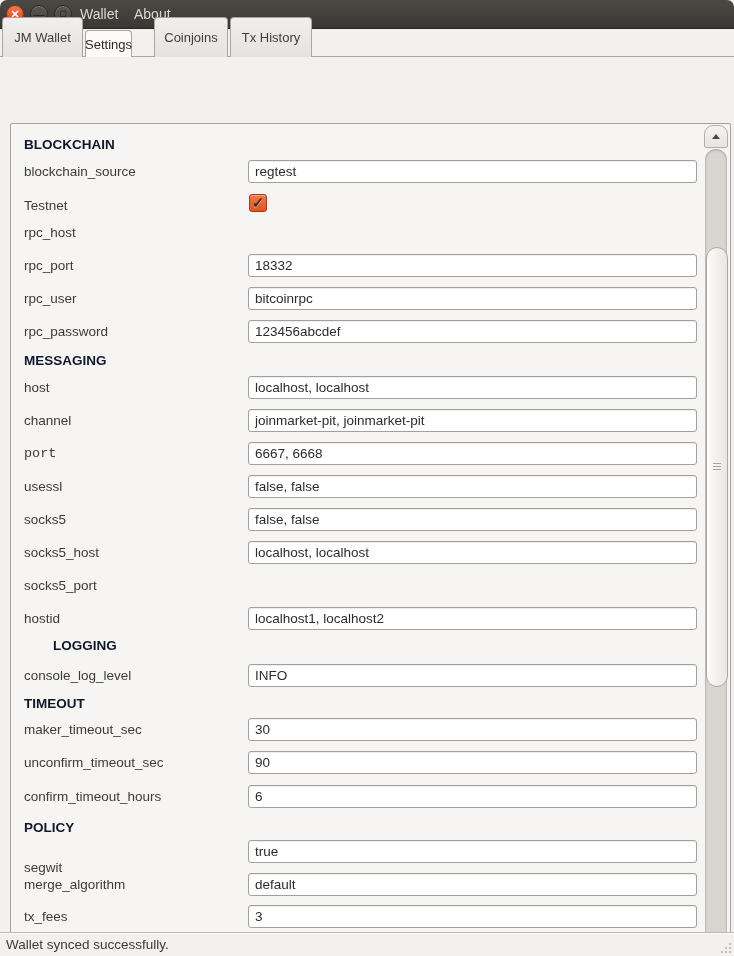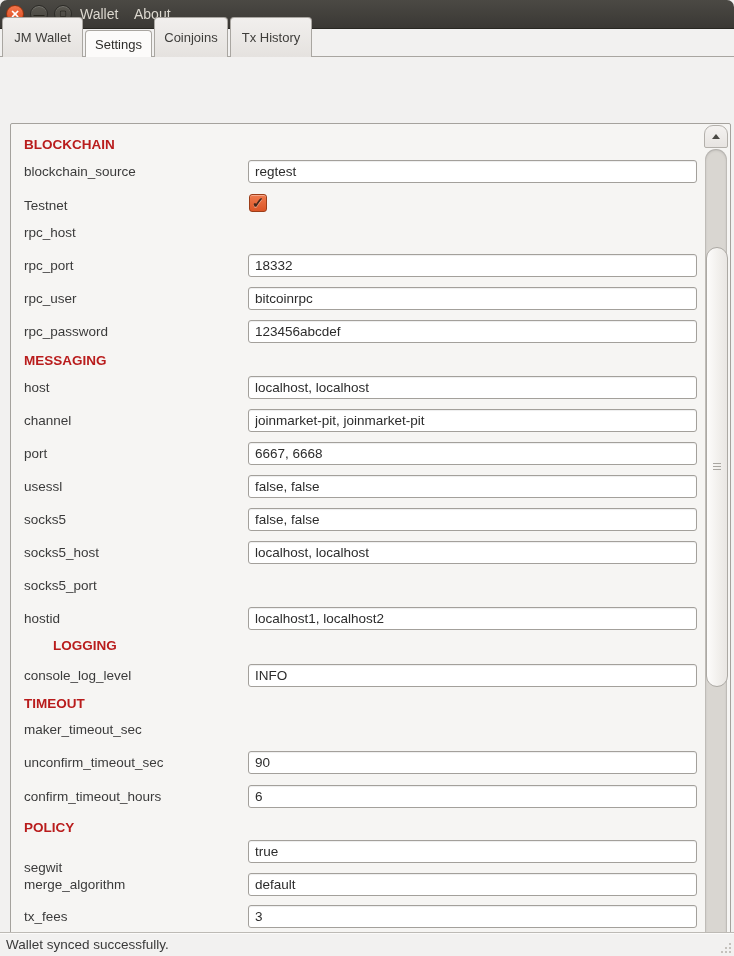--- a/index.html
+++ b/index.html
@@ -71,21 +71,21 @@
   .frame {
     position:absolute; top:66px; left:10px; width:721px; height:860px;
     border:1px solid #A5A29D; border-radius:2px;
     background:#F6F5F3;
     overflow:hidden;
   }
   .form-area { position:absolute; top:0; left:0; width:694px; height:858px; overflow:hidden; }
 
   .section-header {
     position:absolute; left:13px; height:16px;
-    color:#b91c1c; font-size:13.5px; font-weight:600; white-space:nowrap;
+    color:#0f172a; font-size:13.5px; font-weight:600; white-space:nowrap;
   }
   .row-label {
     position:absolute; left:13px; height:23px; line-height:23px;
     color:#3B3B3B; font-size:13.5px; white-space:nowrap;
   }
   .row-input {
     position:absolute; left:237px; width:449px; height:23px;
     border:1px solid #A3A09B; border-radius:3px;
     background:#FFFFFF;
     box-shadow:inset 0 1px 1px rgba(0,0,0,.07);
@@ -166,21 +166,21 @@
   <div class="titlebar">
     <div class="winbtn close">✕</div>
     <div class="winbtn min">—</div>
     <div class="winbtn max">▢</div>
     <span class="menu-item menu-wallet">Wallet</span>
     <span class="menu-item menu-about">About</span>
   </div>
 
   <div class="tabbar" id="tabbar">
       <div class="tab" style="left: 2px; width: 81px;">JM Wallet</div>
-      <div class="tab active" style="left: 85px; width: 67px;">Settings</div>
+      <div class="tab active" style="left: 85px; width: 47px;">Settings</div>
       <div class="tab" style="left: 154px; width: 74px;">Coinjoins</div>
       <div class="tab" style="left: 230px; width: 82px;">Tx History</div>
     </div>
 
   <div class="pane">
     <div class="frame">
       <div class="form-area" id="form-area">
           <div class="section-header" style="top: 13px;">BLOCKCHAIN</div>
           <span class="row-label" style="top: 36px;">blockchain_source</span>
           <input type="text" class="row-input" value="regtest" style="top: 36px;">
@@ -193,36 +193,37 @@
           <input type="text" class="row-input" value="18332" style="top: 130px;">
           <span class="row-label" style="top: 163px;">rpc_user</span>
           <input type="text" class="row-input" value="bitcoinrpc" style="top: 163px;">
           <span class="row-label" style="top: 196px;">rpc_password</span>
           <input type="text" class="row-input" value="123456abcdef" style="top: 196px;">
           <div class="section-header" style="top: 229px;">MESSAGING</div>
           <span class="row-label" style="top: 252px;">host</span>
           <input type="text" class="row-input" value="localhost, localhost" style="top: 252px;">
           <span class="row-label" style="top: 285px;">channel</span>
           <input type="text" class="row-input" value="joinmarket-pit, joinmarket-pit" style="top: 285px;">
-          <span class="row-label" style="top: 318px;">port</span>
+          <span class="row-label" style="top: 318px; font-family: Liberation Mono, monospace;">port</span>
           <input type="text" class="row-input" value="6667, 6668" style="top: 318px;">
           <span class="row-label" style="top: 351px;">usessl</span>
           <input type="text" class="row-input" value="false, false" style="top: 351px;">
           <span class="row-label" style="top: 384px;">socks5</span>
           <input type="text" class="row-input" value="false, false" style="top: 384px;">
           <span class="row-label" style="top: 417px;">socks5_host</span>
           <input type="text" class="row-input" value="localhost, localhost" style="top: 417px;">
           <span class="row-label" style="top: 450px;">socks5_port</span>
           <span class="row-label" style="top: 483px;">hostid</span>
           <input type="text" class="row-input" value="localhost1, localhost2" style="top: 483px;">
           <div class="section-header" style="top: 514px; padding-left: 29px;">LOGGING</div>
           <span class="row-label" style="top: 540px;">console_log_level</span>
           <input type="text" class="row-input" value="INFO" style="top: 540px;">
           <div class="section-header" style="top: 572px;">TIMEOUT</div>
           <span class="row-label" style="top: 594px;">maker_timeout_sec</span>
+          <input type="text" class="row-input" value="30" style="top: 594px;">
           <span class="row-label" style="top: 627px;">unconfirm_timeout_sec</span>
           <input type="text" class="row-input" value="90" style="top: 627px;">
           <span class="row-label" style="top: 661px;">confirm_timeout_hours</span>
           <input type="text" class="row-input" value="6" style="top: 661px;">
           <div class="section-header" style="top: 696px;">POLICY</div>
           <span class="row-label" style="top: 732px; text-align: right;">segwit</span>
           <input type="text" class="row-input" value="true" style="top: 716px;">
           <span class="row-label" style="top: 749px;">merge_algorithm</span>
           <input type="text" class="row-input" value="default" style="top: 749px;">
           <span class="row-label" style="top: 781px;">tx_fees</span>

